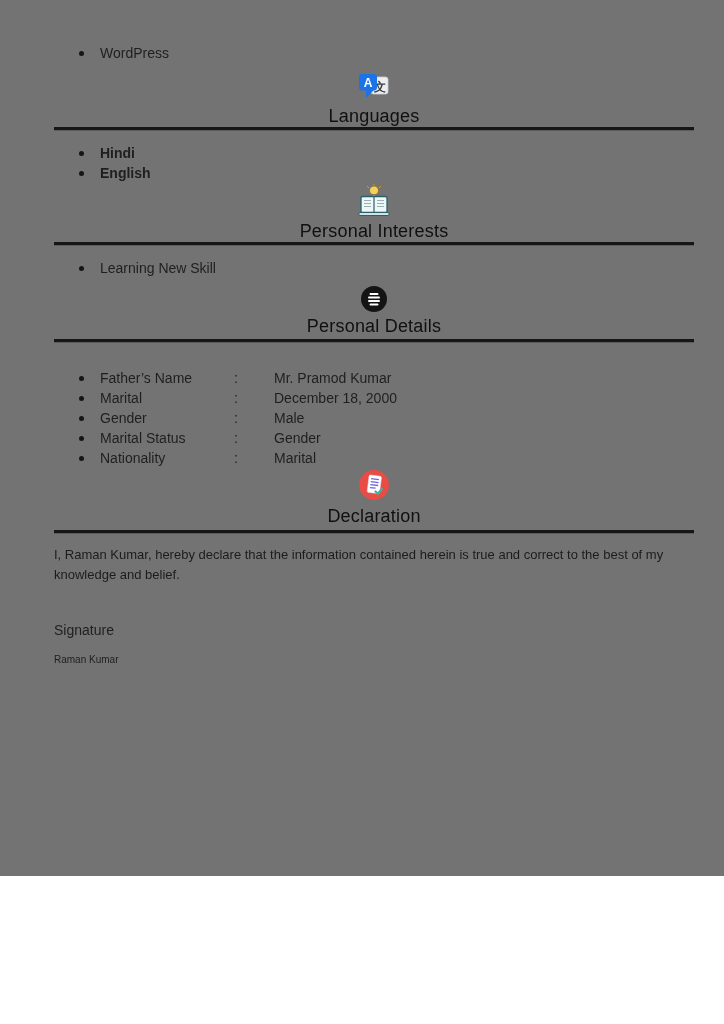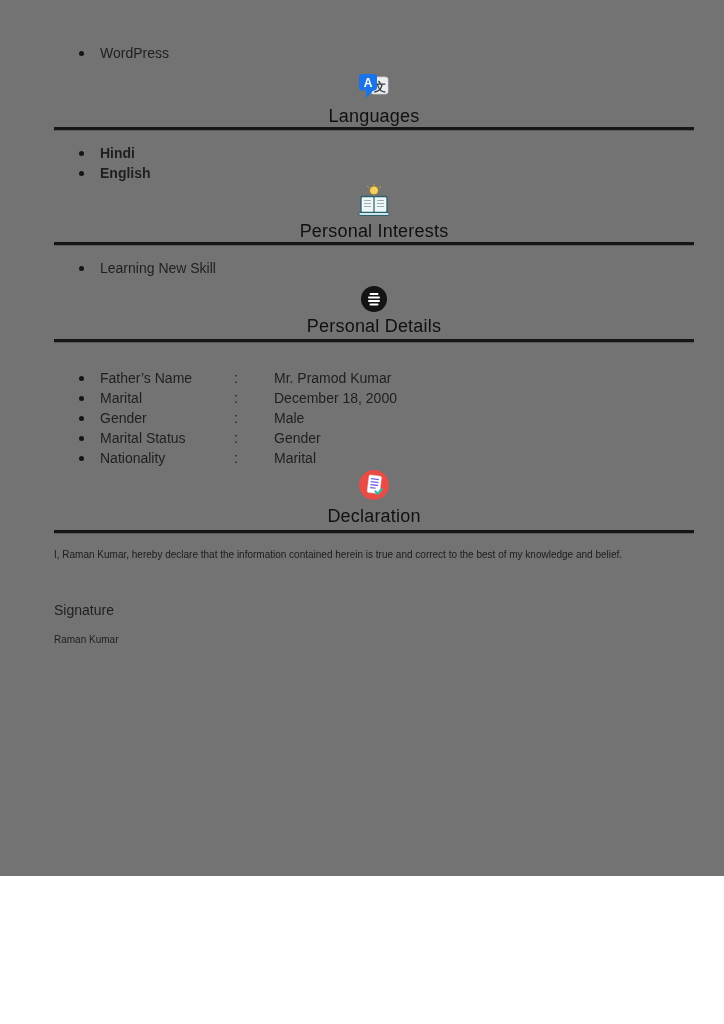--- a/index.html
+++ b/index.html
@@ -21,21 +21,21 @@
   
   .section-title{margin:0;font-size:18px;line-height:22px;font-weight:normal;text-align:center;color:#101010;letter-spacing:.2px;}
   .rule{height:3px;background:#161616;border-bottom:1px solid rgba(150,150,150,.55);}
   .icon-row{display:flex;justify-content:center;align-items:flex-end;}
   
   .drow{display:flex;align-items:center;height:20px;font-size:14px;}
   .dlabel{width:134px;}
   .dcolon{width:40px;}
   .dvalue{flex:1;}
   
-  .decl-text{margin:11px 0 0;font-size:10px;line-height:20px;color:#1c1c1c;max-width:640px;}
+  .decl-text{margin:11px 0 0;font-size:13px;line-height:20px;color:#1c1c1c;max-width:640px;}
   .sig-label{margin-top:38px;font-size:14px;line-height:15px;}
   .sig-name{margin-top:14px;font-size:10px;line-height:15px;}
   .footer-bar{position:absolute;left:9px;top:1010px;width:688px;height:11px;}
   
   .m-skills{margin-top:43px;}
   .m-icon-translate{margin-top:9px;height:32px;}
   .m-title-1{margin-top:1px;}
   .m-list-langs{margin-top:12px;font-weight:bold;}
   .m-icon-book{margin-top:0;height:36px;}
   .m-title-2{margin-top:1px;}

